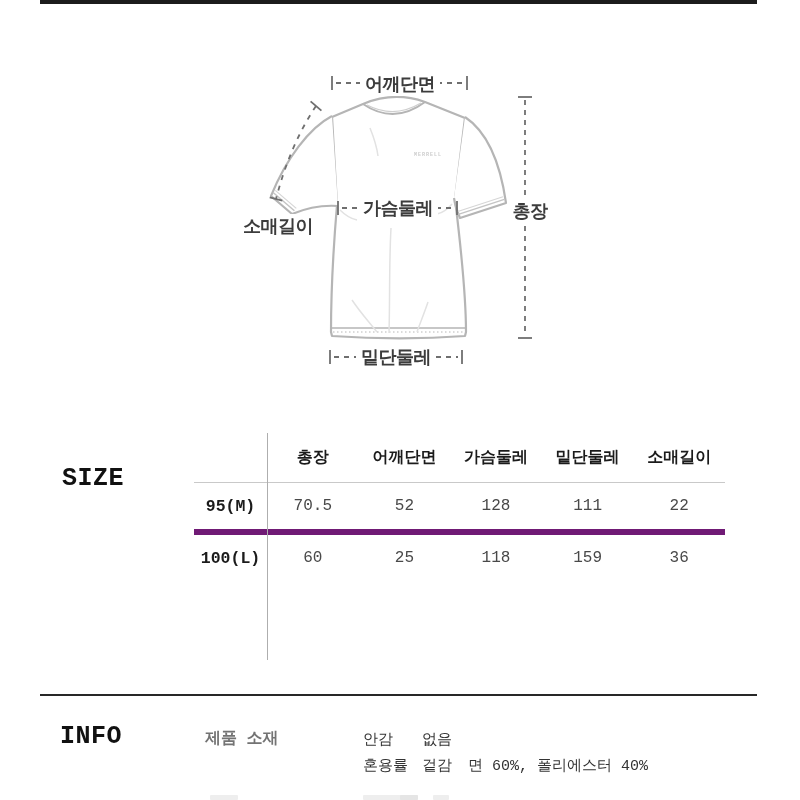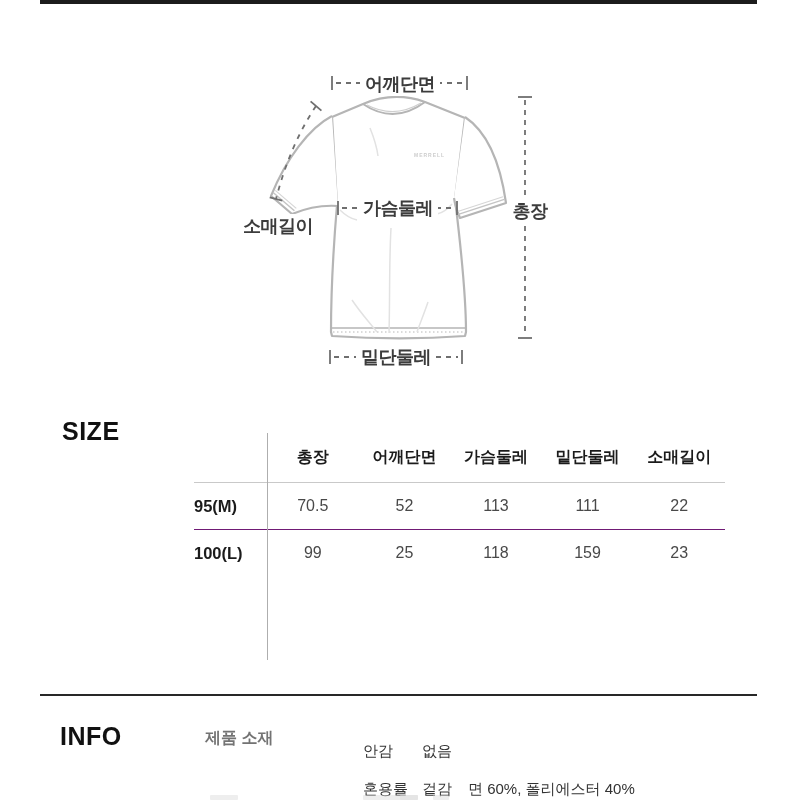--- a/index.html
+++ b/index.html
@@ -1,46 +1,46 @@
 <!DOCTYPE html>
 <html><head>
 <meta charset="utf-8">
 <style>
   html,body{margin:0;padding:0;background:#fff;}
   #page{position:relative;width:800px;height:800px;background:#fff;overflow:hidden;
-        font-family:Liberation Sans, sans-serif;}
+        font-family:Liberation Mono, monospace;}
 
   .topbar{position:absolute;left:40px;top:0;width:717px;height:4px;background:#1c1c1c;}
 
   
   .diagram-svg{position:absolute;left:0;top:0;pointer-events:none;}
   .dim-label{position:absolute;transform:translate(-50%,-50%);font-size:18px;font-weight:700;
              color:#3c3c3c;background:#fff;padding:0 5px;white-space:nowrap;letter-spacing:-0.5px;}
   .brand-logo{position:absolute;left:414px;top:152px;font-size:5px;letter-spacing:1px;
               color:#cdcdcd;font-weight:600;}
 
   
   .section-title{position:absolute;font-size:25px;font-weight:800;color:#111;letter-spacing:0.5px;}
-  #size-title{left:62px;top:417px;}
+  #size-title{left:62px;top:464px;}
   .size-table{position:absolute;left:194px;top:433px;width:531px;}
   .st-vline{position:absolute;left:73px;top:0;width:1px;height:227px;background:#aeaeae;}
   .st-header-row{display:flex;height:49px;align-items:center;border-bottom:1px solid #c9c9c9;}
   .st-row{display:flex;height:46px;align-items:center;}
-  .st-row.sep{border-top:1px solid #701a75;}
-  .st-corner,.st-label{width:73px;}
+  .st-row.sep{border-top:6px solid #701a75;}
+  .st-corner,.st-label{width:73px;text-align:center;}
   .st-label{font-size:16.5px;font-weight:700;color:#1b1b1b;}
   .st-h{flex:1;text-align:center;font-size:16px;font-weight:700;color:#1b1b1b;}
   .st-c{flex:1;text-align:center;font-size:16px;font-weight:400;color:#494949;}
 
   
   .info-rule{position:absolute;left:40px;top:694px;width:717px;height:2px;background:#282828;}
   #info-title{left:60px;top:722px;}
   .info-label{position:absolute;left:205px;top:728px;font-size:16px;font-weight:700;color:#737373;}
   .info-rows{position:absolute;left:363px;top:726px;}
-  .info-row{display:flex;height:26px;align-items:center;font-size:15px;color:#333;margin-top:12px;}
+  .info-row{display:flex;height:26px;align-items:center;font-size:15px;color:#333;}
   .info-k{width:59px;font-weight:500;}
   .info-s{width:46px;font-weight:500;}
   .info-v{font-weight:400;white-space:nowrap;}
 
   .remnant{position:absolute;background:#d9d9d9;opacity:.45;height:5px;top:795px;border-radius:1px;}
 </style>
 </head>
 <body>
 
 <div id="page">
@@ -122,31 +122,31 @@
       <div class="st-h">어깨단면</div>
       <div class="st-h">가슴둘레</div>
       <div class="st-h">밑단둘레</div>
       <div class="st-h">소매길이</div>
     </div>
 
     <div class="st-row">
       <div class="st-label">95(M)</div>
       <div class="st-c">70.5</div>
       <div class="st-c">52</div>
-      <div class="st-c">113</div>
+      <div class="st-c">128</div>
       <div class="st-c">111</div>
       <div class="st-c">22</div>
     </div>
     <div class="st-row sep">
       <div class="st-label">100(L)</div>
-      <div class="st-c">99</div>
+      <div class="st-c">60</div>
       <div class="st-c">25</div>
       <div class="st-c">118</div>
       <div class="st-c">159</div>
-      <div class="st-c">23</div>
+      <div class="st-c">36</div>
     </div>
   </div>
 
   <div class="info-rule"></div>
   <div class="section-title" id="info-title">INFO</div>
   <div class="info-label">제품 소재</div>
 
   <div class="info-rows">
     <div class="info-row">
       <div class="info-k">안감</div>

